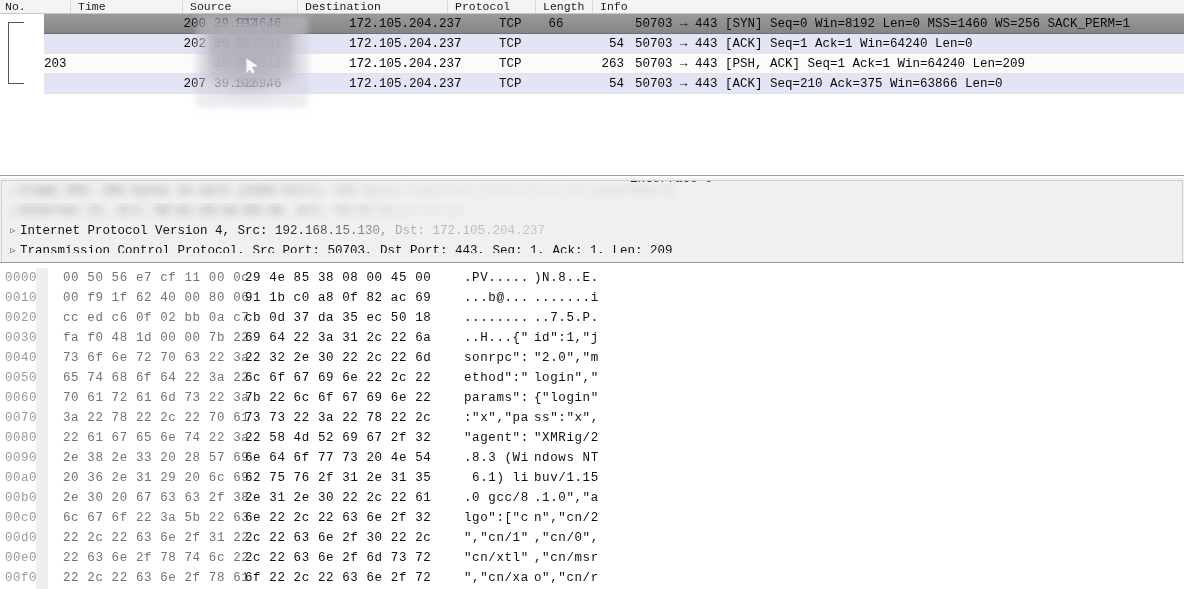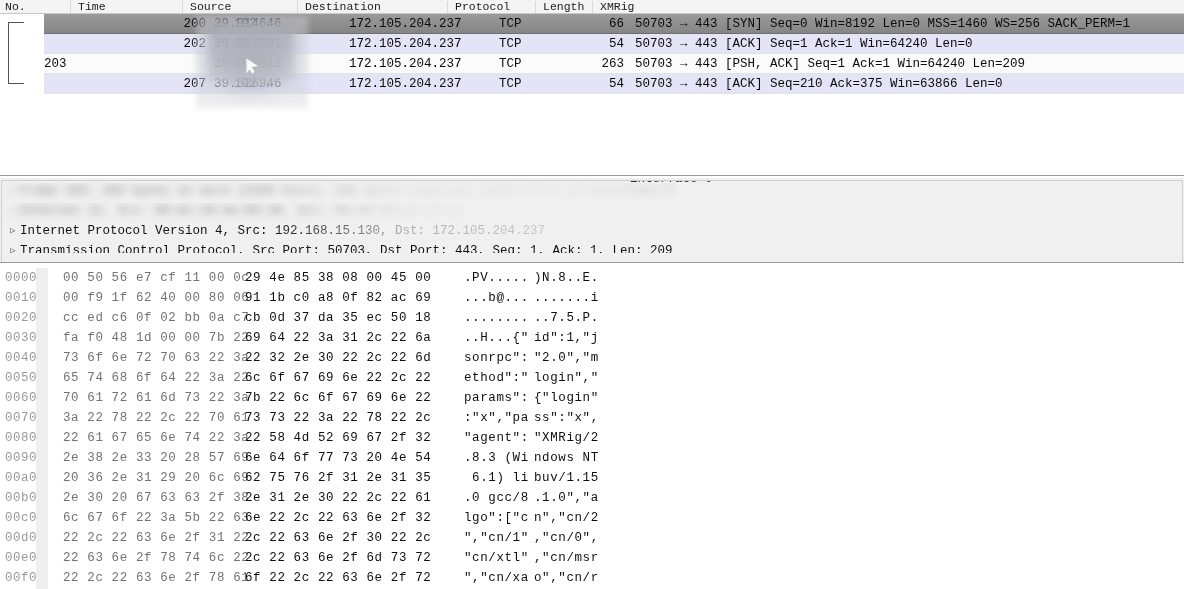--- a/index.html
+++ b/index.html
@@ -172,39 +172,39 @@
 
 <div id="packet-list-pane">
 
   <div class="col-header-row">
     <div class="col-header" style="left:5px">No.</div>
     <div class="col-header" style="left:78px">Time</div>
     <div class="col-header" style="left:190px">Source</div>
     <div class="col-header" style="left:305px">Destination</div>
     <div class="col-header" style="left:455px">Protocol</div>
     <div class="col-header" style="left:543px">Length</div>
-    <div class="col-header" style="left:600px">XMRig</div>
+    <div class="col-header" style="left:600px">Info</div>
 
     <div class="col-sep" style="left:70px"></div>
     <div class="col-sep" style="left:182px"></div>
     <div class="col-sep" style="left:297px"></div>
     <div class="col-sep" style="left:447px"></div>
     <div class="col-sep" style="left:535px"></div>
     <div class="col-sep" style="left:592px"></div>
   </div>
 
   <div class="pkt-rows">
 
     <div class="pkt-row sel">
       <div class="cell num" style="left:0;width:162px;text-align:right">200</div>
       <div class="cell" style="left:170px">39.014646</div>
       <div class="cell" style="left:190px">192 .</div>
       <div class="cell" style="left:305px">172.105.204.237</div>
       <div class="cell" style="left:455px">TCP</div>
-      <div class="cell num" style="left:500px;width:80px;text-align:right">66</div>
+      <div class="cell num" style="left:472px;width:80px;text-align:center">66</div>
       <div class="cell" style="left:591px">50703 → 443 [SYN] Seq=0 Win=8192 Len=0 MSS=1460 WS=256 SACK_PERM=1</div>
     </div>
 
     <div class="pkt-row lav">
       <div class="cell num" style="left:0;width:162px;text-align:right">202</div>
       <div class="cell" style="left:170px">39.217591</div>
       <div class="cell" style="left:190px">19</div>
       <div class="cell" style="left:305px">172.105.204.237</div>
       <div class="cell" style="left:455px">TCP</div>
       <div class="cell num" style="left:500px;width:80px;text-align:right">54</div>

